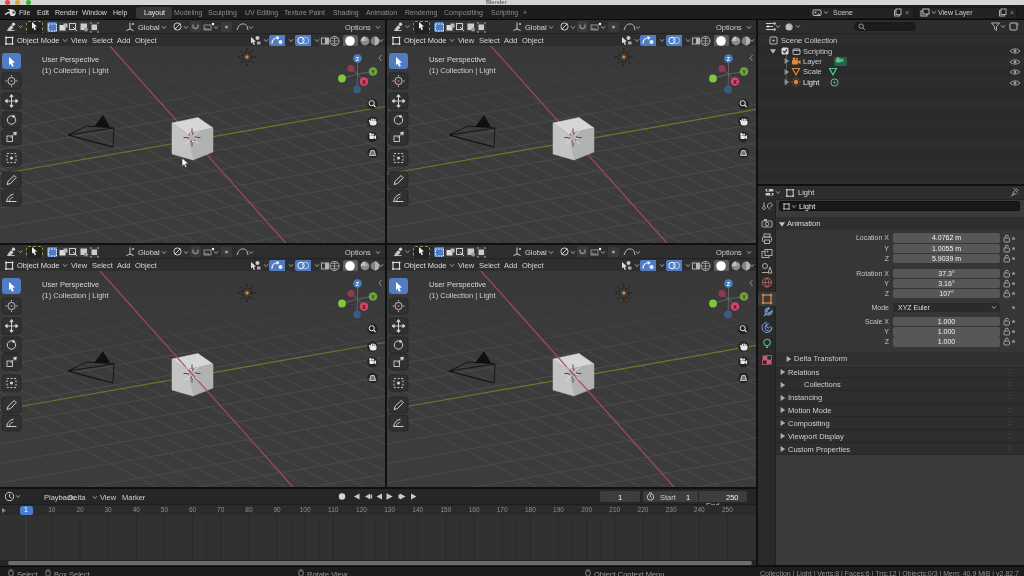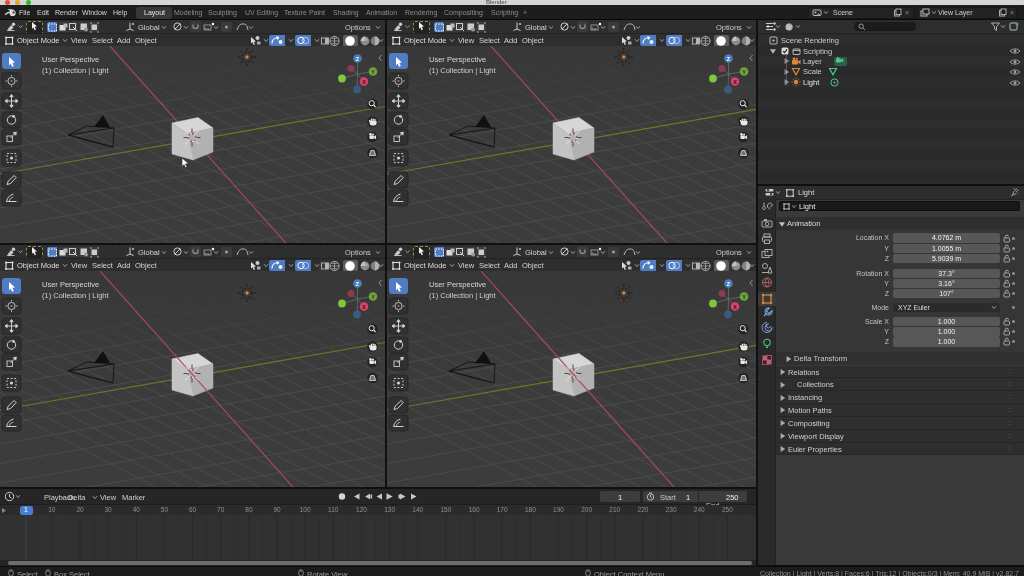--- a/index.html
+++ b/index.html
@@ -1427,21 +1427,21 @@
       <div style="position:absolute;left:0;top:57.0px;width:266px;height:10.4px;background:#2d2d2d"></div>
       <div style="position:absolute;left:0;top:77.8px;width:266px;height:10.4px;background:#2d2d2d"></div>
       <div style="position:absolute;left:0;top:98.6px;width:266px;height:10.4px;background:#2d2d2d"></div>
       <div style="position:absolute;left:0;top:119.4px;width:266px;height:10.4px;background:#2d2d2d"></div>
       <div style="position:absolute;left:0;top:140.2px;width:266px;height:10.4px;background:#2d2d2d"></div>
       <div style="position:absolute;left:0;top:161.0px;width:266px;height:10.4px;background:#2d2d2d"></div>
       <svg width="9" height="9" viewBox="0 0 9 9" style="position:absolute;left:11px;top:16.2px">
         <rect x="1" y="1" width="7" height="7" rx="1" fill="none" stroke="#c8c8c8" stroke-width="0.9"></rect>
         <circle cx="4.5" cy="4.5" r="1.1" fill="#c8c8c8"></circle>
       </svg>
-      <span class="t" style="left:23px;top:16.2px;color:#cccccc">Scene Rendering</span>
+      <span class="t" style="left:23px;top:16.2px;color:#cccccc">Scene Collection</span>
       <svg width="8" height="8" viewBox="0 0 8 8" style="position:absolute;left:11px;top:26.8px">
         <path d="M1 2.2 L7 2.2 L4 6.8 Z" fill="#b8b8b8"></path>
       </svg>
       <svg width="8" height="8" viewBox="0 0 8 8" style="position:absolute;left:23px;top:26.8px">
         <rect x="0.5" y="0.5" width="7" height="7" rx="1.5" fill="#d9d9d9"></rect>
         <path d="M2 4 l1.5 1.7 L6 2.3" stroke="#222" stroke-width="1.1" fill="none"></path>
       </svg>
       <svg width="9" height="9" viewBox="0 0 9 9" style="position:absolute;left:34px;top:26.6px">
         <rect x="1" y="2" width="7" height="5.5" rx="1" fill="none" stroke="#c8c8c8" stroke-width="0.9"></rect>
         <path d="M1 3.5 h7" stroke="#c8c8c8" stroke-width="0.8"></path>
@@ -1692,51 +1692,51 @@
       <div style="position:absolute;left:18px;top:179.5px;width:248px;height:11.6px;background:#2e2e2e;border-bottom:1px solid #262626"></div>
       <svg width="7" height="8" viewBox="0 0 7 8" style="position:absolute;left:21px;top:181.7px">
         <path d="M1.6 1 L6.2 4 L1.6 7 Z" fill="#ababab"></path>
       </svg>
       <span class="t" style="left:30px;top:181.5px;color:#cfcfcf">Relations</span>
       <span style="position:absolute;left:250px;top:181.0px;color:#5e5e5e;font-size:7px">::</span>
       <div style="position:absolute;left:18px;top:192.4px;width:248px;height:11.6px;background:#2e2e2e;border-bottom:1px solid #262626"></div>
       <svg width="7" height="8" viewBox="0 0 7 8" style="position:absolute;left:21px;top:194.6px">
         <path d="M1.6 1 L6.2 4 L1.6 7 Z" fill="#ababab"></path>
       </svg>
-      <span class="t" style="left:39px;top:194.4px;color:#cfcfcf">Collections</span>
+      <span class="t" style="left:46px;top:194.4px;color:#cfcfcf">Collections</span>
       <span style="position:absolute;left:250px;top:193.9px;color:#5e5e5e;font-size:7px">::</span>
       <div style="position:absolute;left:18px;top:205.3px;width:248px;height:11.6px;background:#2e2e2e;border-bottom:1px solid #262626"></div>
       <svg width="7" height="8" viewBox="0 0 7 8" style="position:absolute;left:21px;top:207.5px">
         <path d="M1.6 1 L6.2 4 L1.6 7 Z" fill="#ababab"></path>
       </svg>
       <span class="t" style="left:30px;top:207.3px;color:#cfcfcf">Instancing</span>
       <span style="position:absolute;left:250px;top:206.8px;color:#5e5e5e;font-size:7px">::</span>
       <div style="position:absolute;left:18px;top:218.2px;width:248px;height:11.6px;background:#2e2e2e;border-bottom:1px solid #262626"></div>
       <svg width="7" height="8" viewBox="0 0 7 8" style="position:absolute;left:21px;top:220.4px">
         <path d="M1.6 1 L6.2 4 L1.6 7 Z" fill="#ababab"></path>
       </svg>
-      <span class="t" style="left:30px;top:220.2px;color:#cfcfcf">Motion Paths</span>
+      <span class="t" style="left:30px;top:220.2px;color:#cfcfcf">Motion Mode</span>
       <span style="position:absolute;left:250px;top:219.7px;color:#5e5e5e;font-size:7px">::</span>
       <div style="position:absolute;left:18px;top:231.1px;width:248px;height:11.6px;background:#2e2e2e;border-bottom:1px solid #262626"></div>
       <svg width="7" height="8" viewBox="0 0 7 8" style="position:absolute;left:21px;top:233.3px">
         <path d="M1.6 1 L6.2 4 L1.6 7 Z" fill="#ababab"></path>
       </svg>
       <span class="t" style="left:30px;top:233.1px;color:#cfcfcf">Compositing</span>
       <span style="position:absolute;left:250px;top:232.6px;color:#5e5e5e;font-size:7px">::</span>
       <div style="position:absolute;left:18px;top:244.0px;width:248px;height:11.6px;background:#2e2e2e;border-bottom:1px solid #262626"></div>
       <svg width="7" height="8" viewBox="0 0 7 8" style="position:absolute;left:21px;top:246.2px">
         <path d="M1.6 1 L6.2 4 L1.6 7 Z" fill="#ababab"></path>
       </svg>
       <span class="t" style="left:30px;top:246.0px;color:#cfcfcf">Viewport Display</span>
       <span style="position:absolute;left:250px;top:245.5px;color:#5e5e5e;font-size:7px">::</span>
       <div style="position:absolute;left:18px;top:256.9px;width:248px;height:11.6px;background:#2e2e2e;border-bottom:1px solid #262626"></div>
       <svg width="7" height="8" viewBox="0 0 7 8" style="position:absolute;left:21px;top:259.1px">
         <path d="M1.6 1 L6.2 4 L1.6 7 Z" fill="#ababab"></path>
       </svg>
-      <span class="t" style="left:30px;top:258.9px;color:#cfcfcf">Euler Properties</span>
+      <span class="t" style="left:30px;top:258.9px;color:#cfcfcf">Custom Properties</span>
       <span style="position:absolute;left:250px;top:258.4px;color:#5e5e5e;font-size:7px">::</span>
     </div>
     <div style="position:absolute;left:0;top:489px;width:756px;height:77px;background:#313131;overflow:hidden">
       <div style="position:absolute;left:0;top:0;width:756px;height:15px;background:#262626;border-bottom:1px solid #1d1d1d"></div>
       <svg width="11" height="11" viewBox="0 0 11 11" style="position:absolute;left:4px;top:2px">
         <circle cx="5.5" cy="5.5" r="4.2" fill="none" stroke="#ccc"></circle>
         <path d="M5.5 3 v2.8 l2 1.2" stroke="#ccc" fill="none"></path>
       </svg>
       <svg style="position:absolute;left:15px;top:5px" width="6" height="5" viewBox="0 0 6 5">
         <path d="M1 1.2 L3 3.6 L5 1.2" stroke="#999" stroke-width="1" fill="none"></path>

